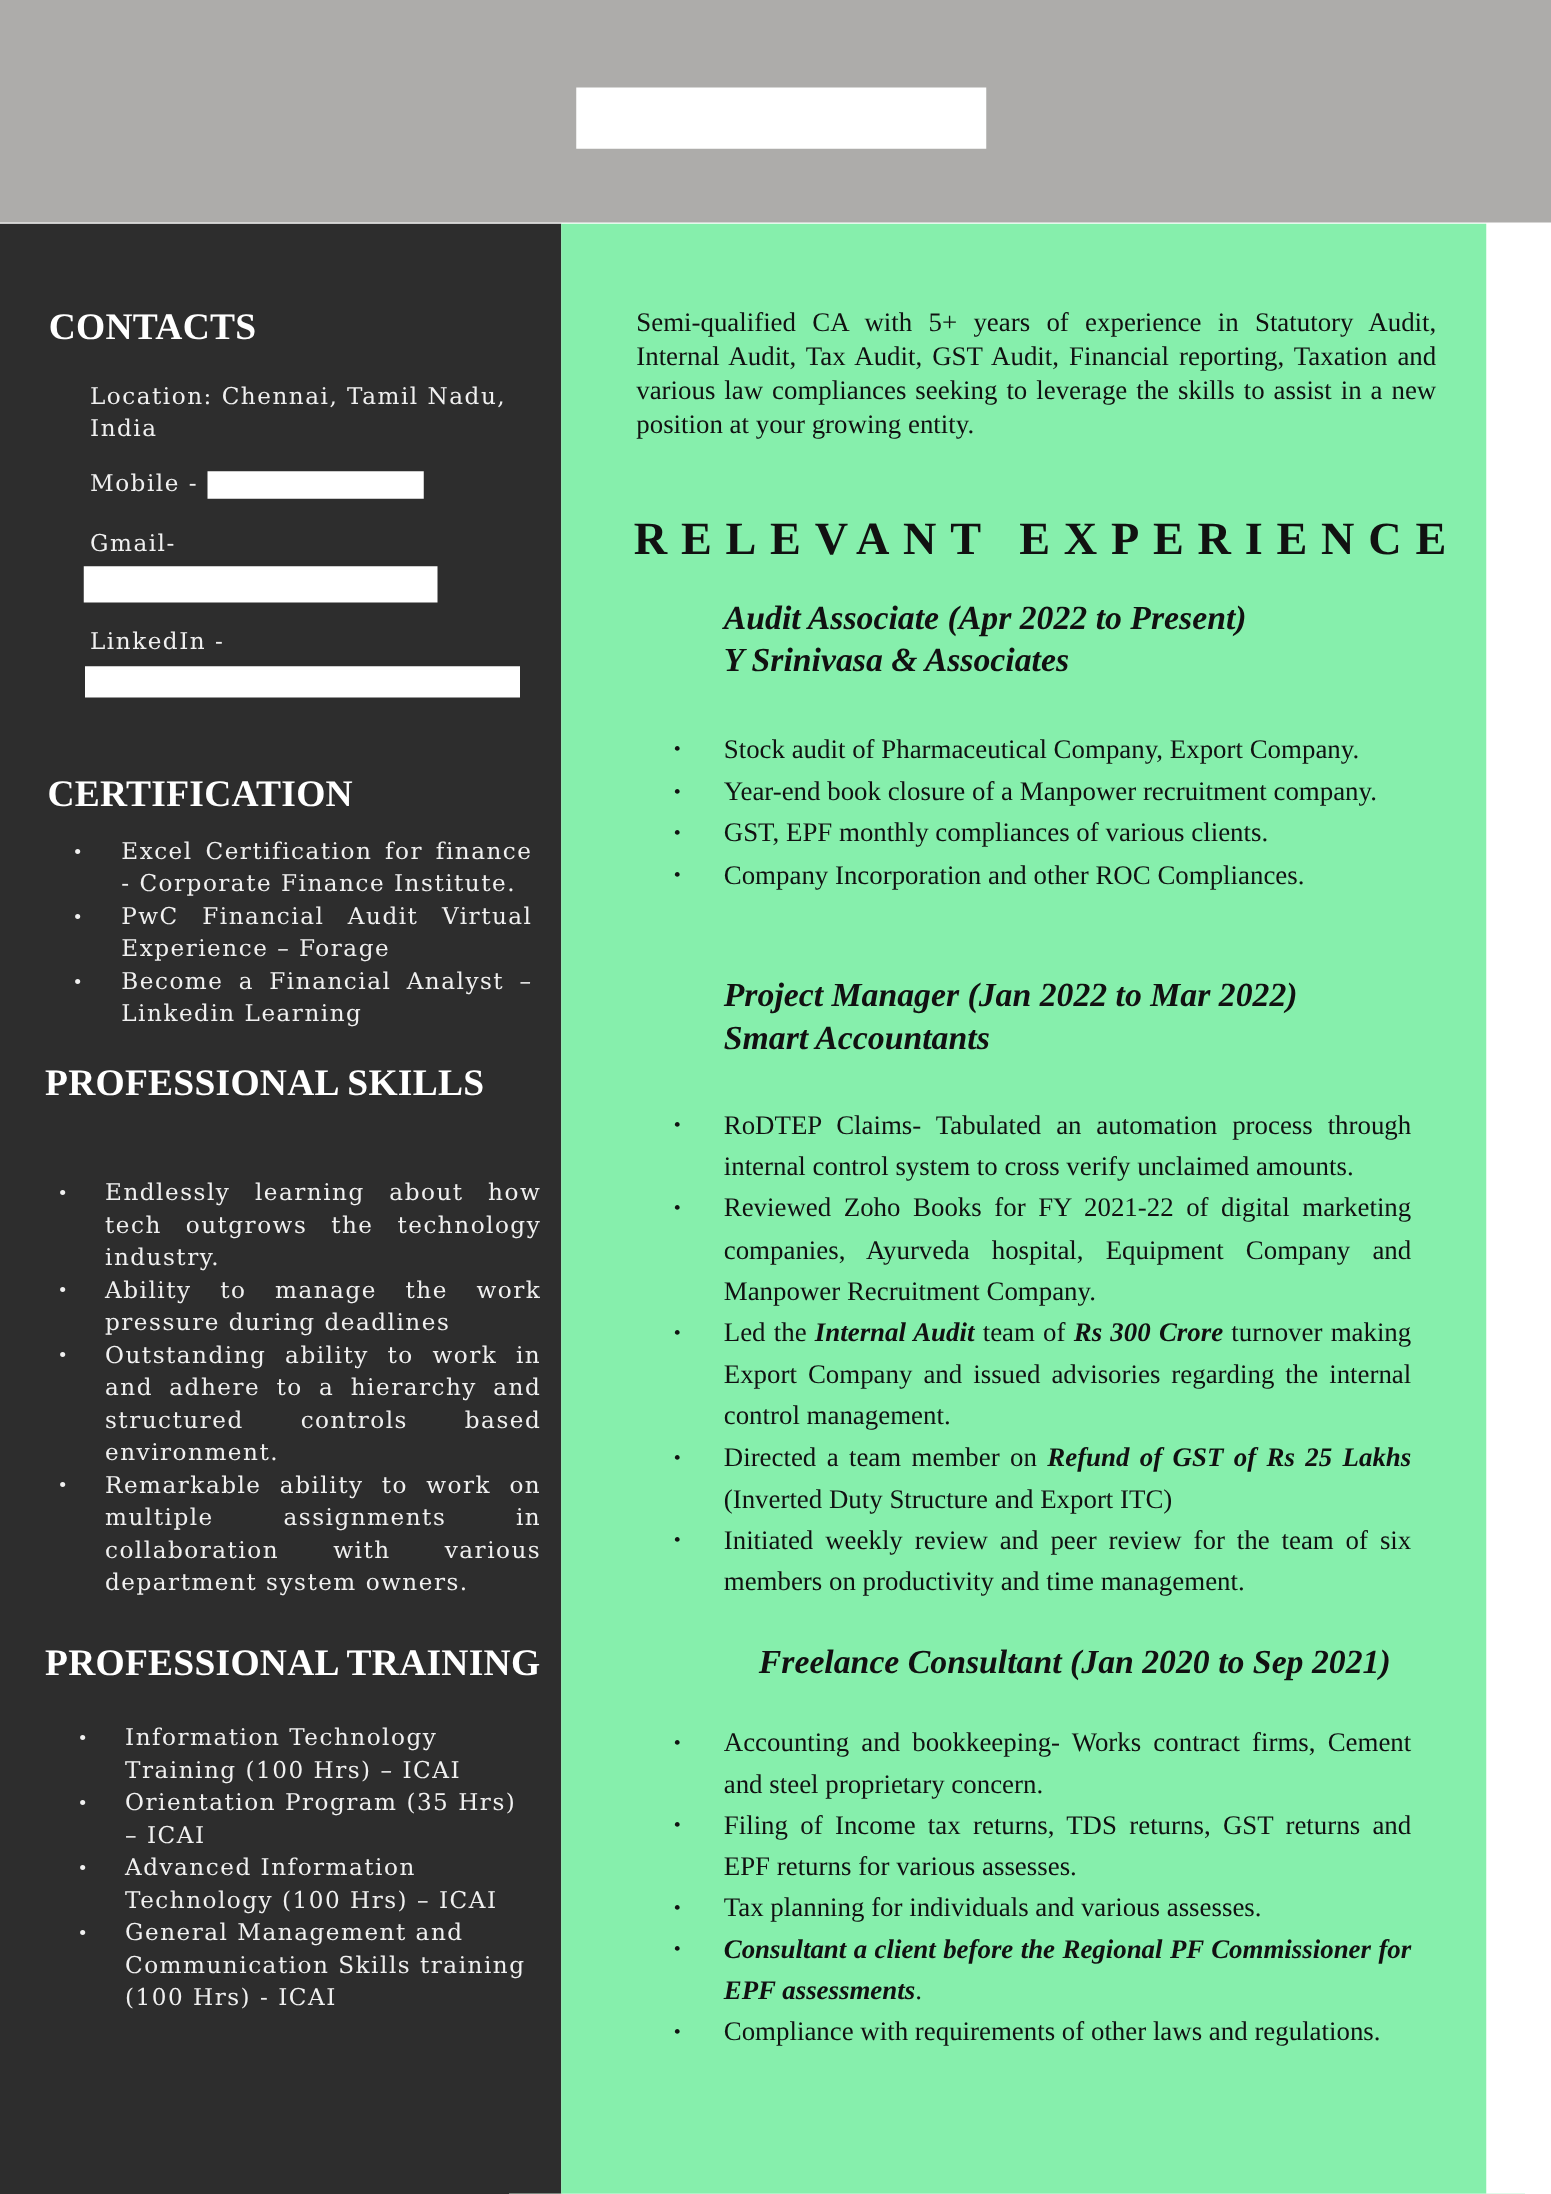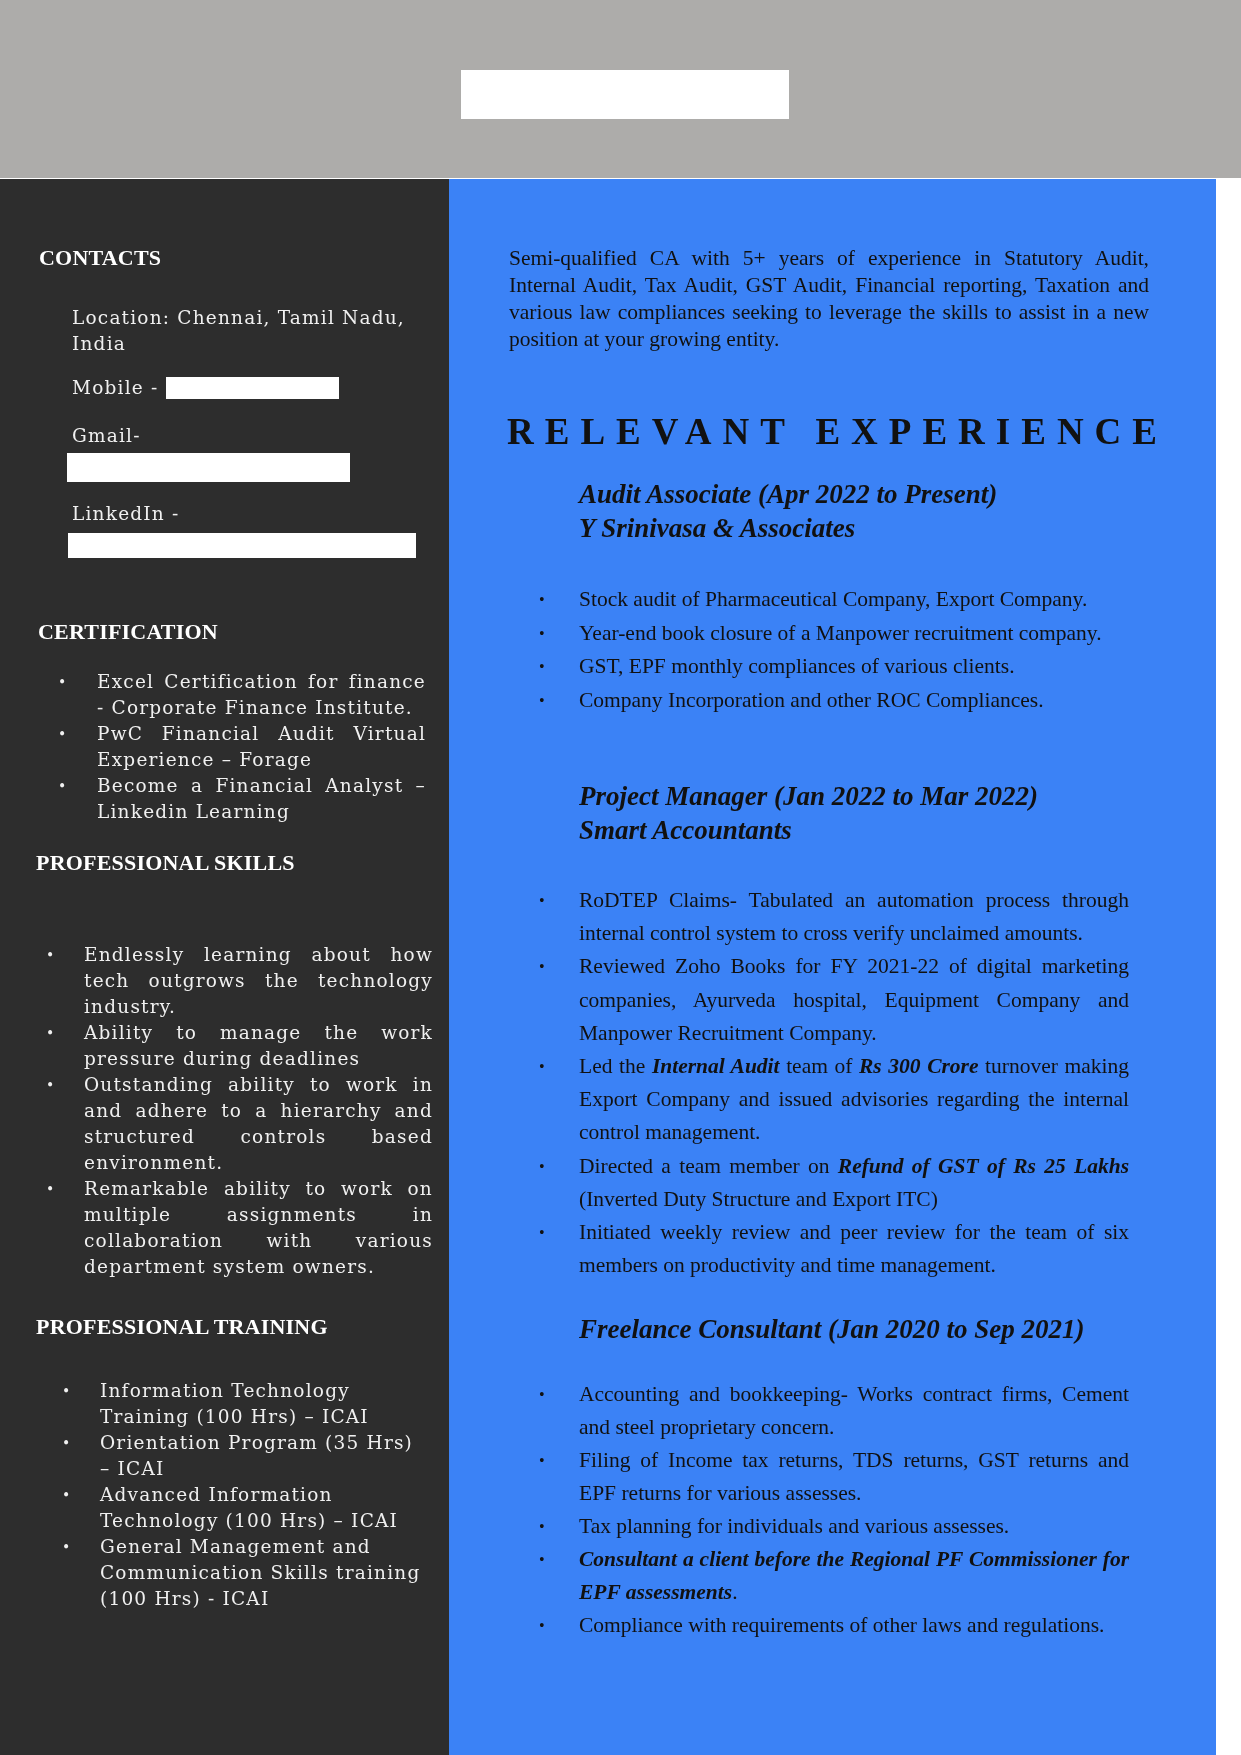--- a/index.html
+++ b/index.html
@@ -15,27 +15,27 @@
     .name-redaction {
       position: absolute; left: 461px; top: 70px; width: 328px; height: 49px;
       background: #ffffff;
     }
     .sidebar {
       position: absolute; left: 0; top: 179px; width: 449px; height: 1576px;
       background: #2d2d2d; color: #f2f2f2;
     }
     .main {
       position: absolute; left: 449px; top: 179px; width: 740px; height: 1576px;
-      background: #3b82f6; color: #111111; padding-left: 27px;
+      background: #86efac; color: #111111;
     }
     
     .side-heading {
       position: absolute; margin: 0;
       font-family: "Liberation Serif", serif; font-weight: bold;
-      font-size: 22px; color: #ffffff; letter-spacing: 0.2px;
+      font-size: 30px; color: #ffffff; letter-spacing: 0.2px;
     }
     .side-text {
       font-family: "DejaVu Serif", serif; font-size: 18.5px; color: #f0f0f0;
       letter-spacing: 1.2px; line-height: 26px;
     }
     .contact-line { position: absolute; left: 72px; margin: 0; width: 340px; }
     .redact { position: absolute; background: #ffffff; }
     .side-list {
       position: absolute; margin: 0; padding: 0; list-style: none;
     }
@@ -148,21 +148,21 @@
     <ul class="job-list" style="top:705px; line-height:33.2px;">
         <li><span class="bullet">•</span><span>RoDTEP Claims- Tabulated an automation process through internal control system to cross verify unclaimed amounts.</span></li>
         <li><span class="bullet">•</span><span>Reviewed Zoho Books for FY 2021-22 of digital marketing companies, Ayurveda hospital, Equipment Company and Manpower Recruitment Company.</span></li>
         <li><span class="bullet">•</span><span>Led the </span><span class="bi">Internal Audit</span><span> team of </span><span class="bi">Rs 300 Crore</span><span> turnover making Export Company and issued advisories regarding the internal control management.</span></li>
         <li><span class="bullet">•</span><span>Directed a team member on </span><span class="bi">Refund of GST of Rs 25 Lakhs</span><span> (Inverted Duty Structure and Export ITC)</span></li>
         <li><span class="bullet">•</span><span>Initiated weekly review and peer review for the team of six members on productivity and time management.</span></li>
       </ul>
   </section>
 
   <section>
-    <h3 class="job-title" style="top:1133px;">
+    <h3 class="job-title" style="top:1133px;margin-left:28px;">
       <span>Freelance Consultant (Jan 2020 to Sep 2021)</span>
     </h3>
     <ul class="job-list" style="top:1199px; line-height:33px;">
         <li><span class="bullet">•</span><span>Accounting and bookkeeping- Works contract firms, Cement and steel proprietary concern.</span></li>
         <li><span class="bullet">•</span><span>Filing of Income tax returns, TDS returns, GST returns and EPF returns for various assesses.</span></li>
         <li><span class="bullet">•</span><span>Tax planning for individuals and various assesses.</span></li>
         <li><span class="bullet">•</span><span class="bi">Consultant a client before the Regional PF Commissioner for EPF assessments</span><span>.</span></li>
         <li><span class="bullet">•</span><span>Compliance with requirements of other laws and regulations.</span></li>
       </ul>
   </section>

